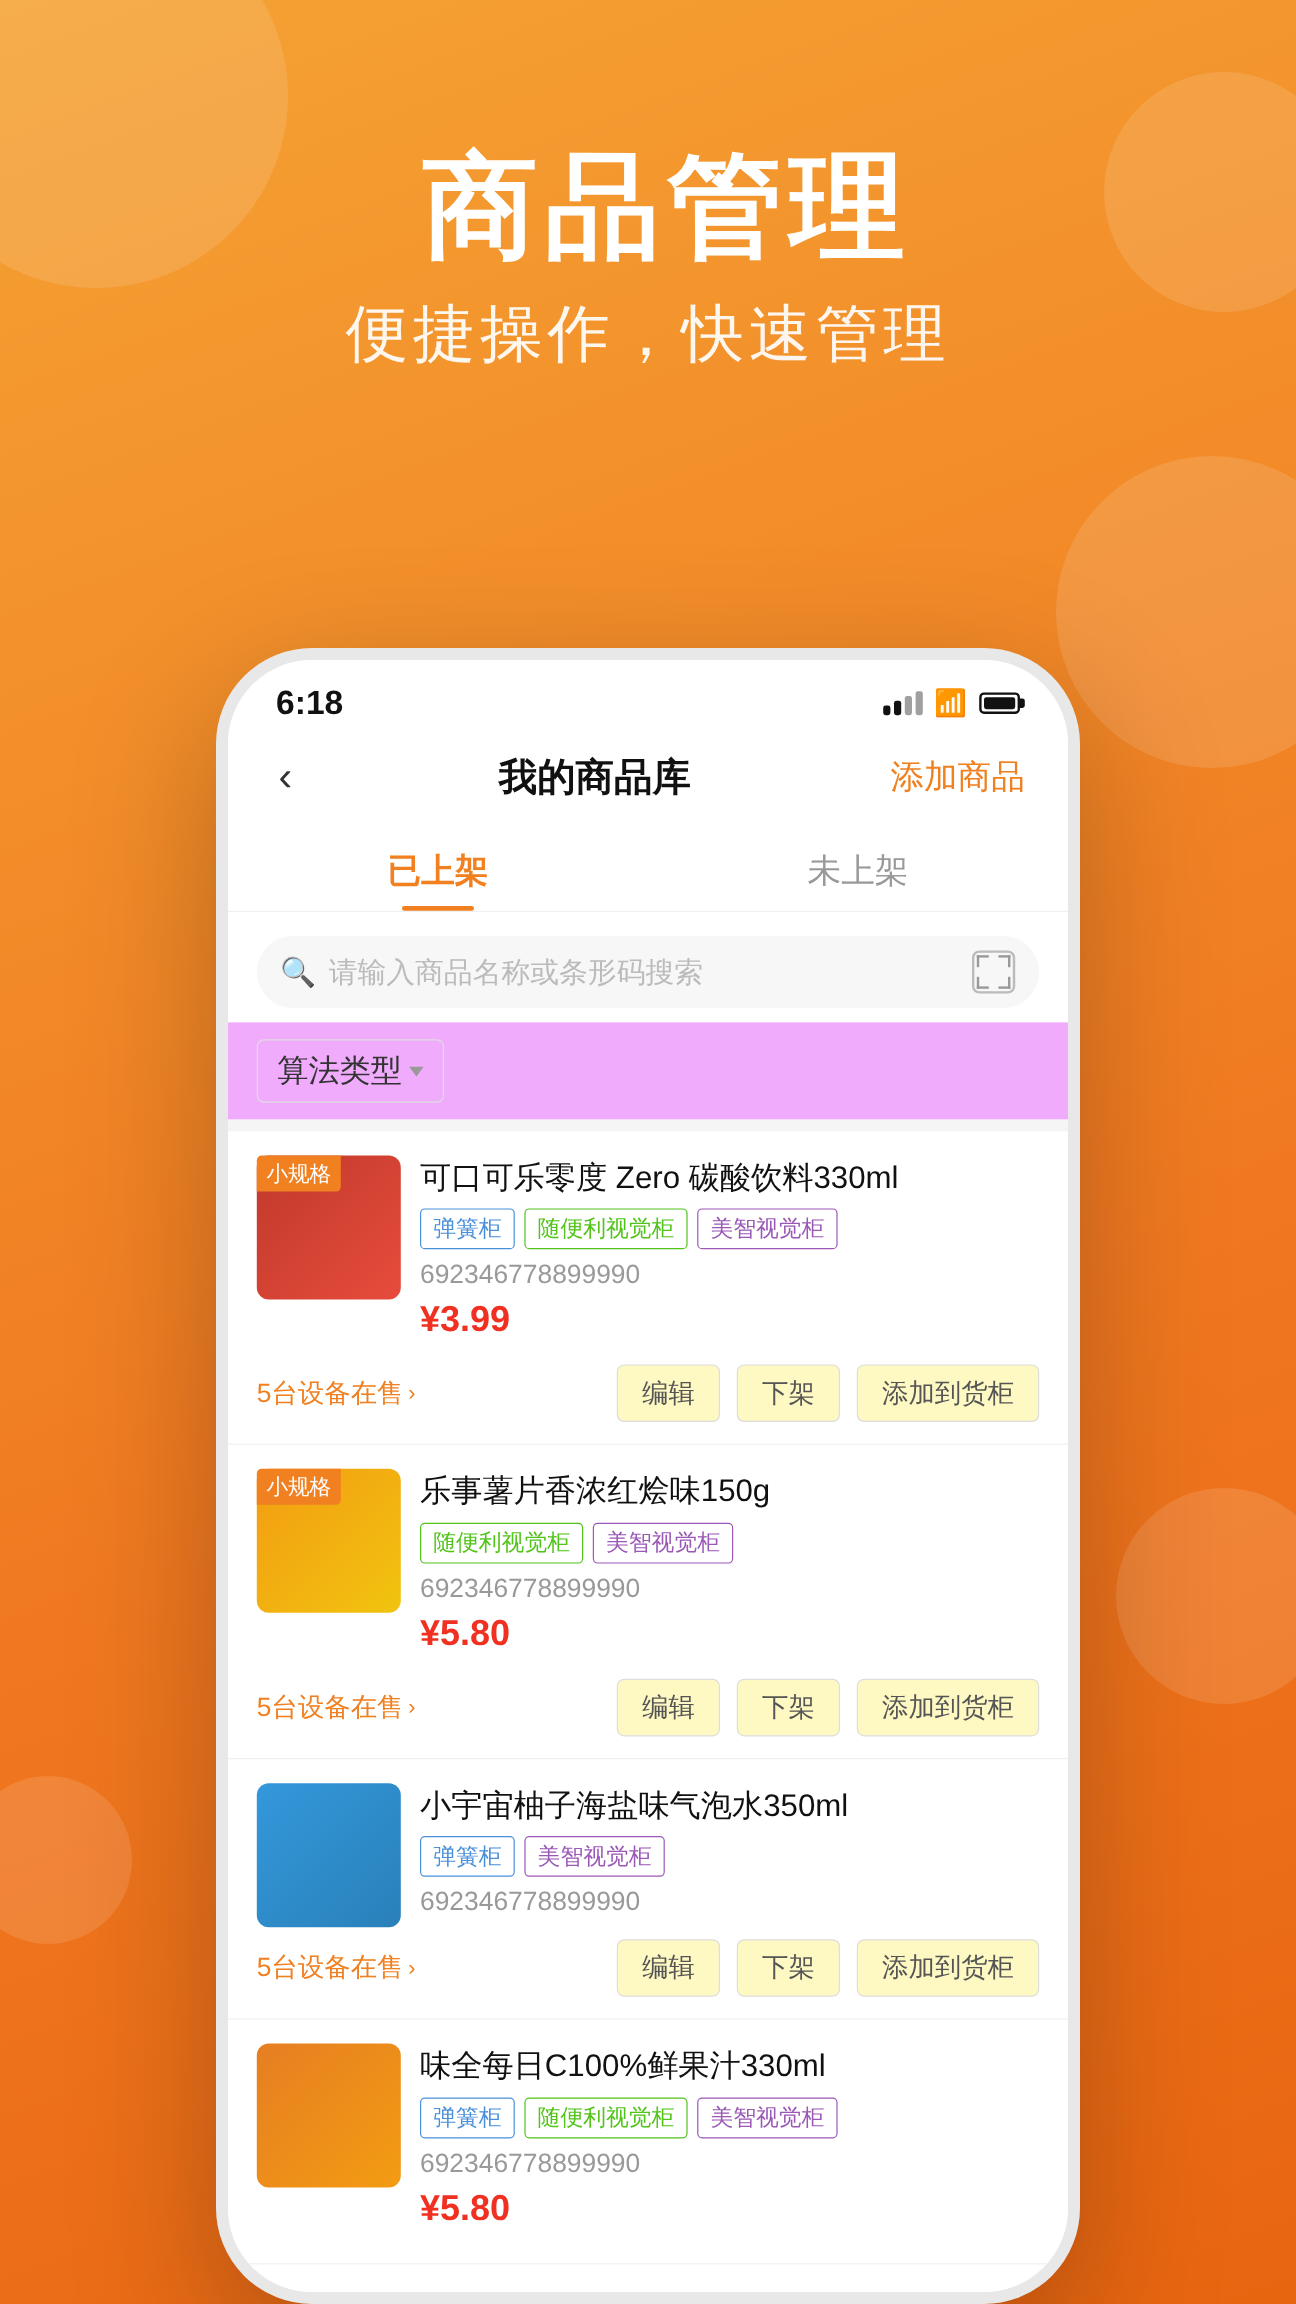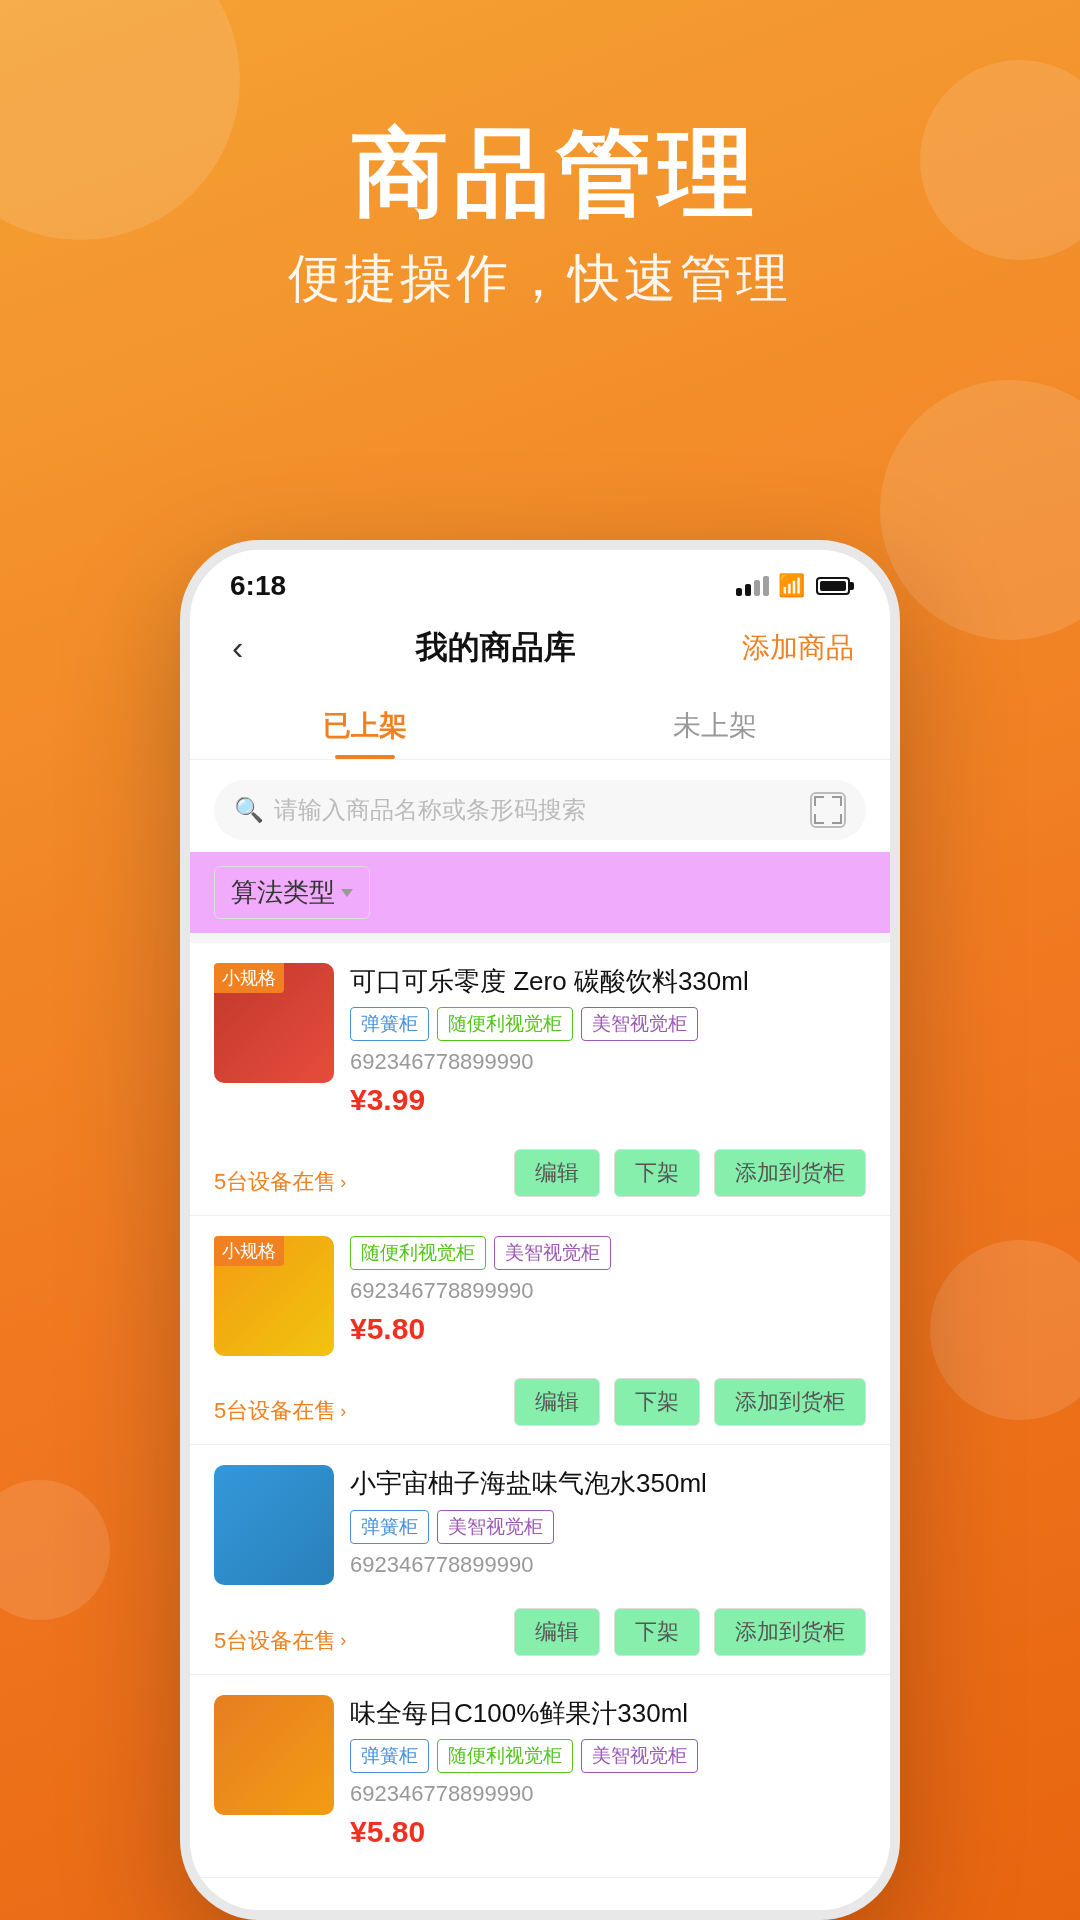--- a/index.html
+++ b/index.html
@@ -291,40 +291,39 @@
       margin-bottom: 8px;
     }
     .product-price {
       font-size: 30px;
       color: #f03020;
       font-weight: 600;
       margin-bottom: 10px;
     }
     .product-footer {
       display: flex;
-      align-items: flex-end;
+      align-items: center;
       gap: 16px;
       margin-top: 10px;
     }
     .devices-text {
       font-size: 22px;
       color: #f08020;
       display: flex; align-items: center; gap: 4px;
     }
     .chevron-right { font-size: 18px; }
     .action-btns { display: flex; gap: 14px; margin-left: auto; }
     .action-btn {
       font-size: 22px;
       color: #555;
       border: 1.5px solid #ddd;
       border-radius: 6px;
       padding: 8px 20px;
       cursor: pointer;
-      background: #86efac;
-      margin-top: 12px;
+      background: #fef9c3;
     }
 
     
     .img-coca { background: linear-gradient(135deg, #c0392b 0%, #e74c3c 100%); }
     .img-chips { background: linear-gradient(135deg, #f39c12 0%, #f1c40f 100%); }
     .img-water { background: linear-gradient(135deg, #3498db 0%, #2980b9 100%); }
     .img-juice { background: linear-gradient(135deg, #e67e22 0%, #f39c12 100%); }
   </style>
 </head>
 <body>
@@ -426,20 +425,21 @@
         </div>
       </div>
 
       <div class="product-item">
         <div class="product-inner">
           <div class="product-img-wrap">
             <span class="product-tag">小规格</span>
             <div class="product-img img-chips"></div>
           </div>
           <div class="product-info">
+            <div class="product-name">乐事薯片香浓红烩味150g</div>
             <div class="product-tags">
               <span class="ptag ptag-green">随便利视觉柜</span>
               <span class="ptag ptag-purple">美智视觉柜</span>
             </div>
             <div class="product-sku">692346778899990</div>
             <div class="product-price">¥5.80</div>
           </div>
         </div>
         <div class="product-footer">
           <div class="devices-text">

